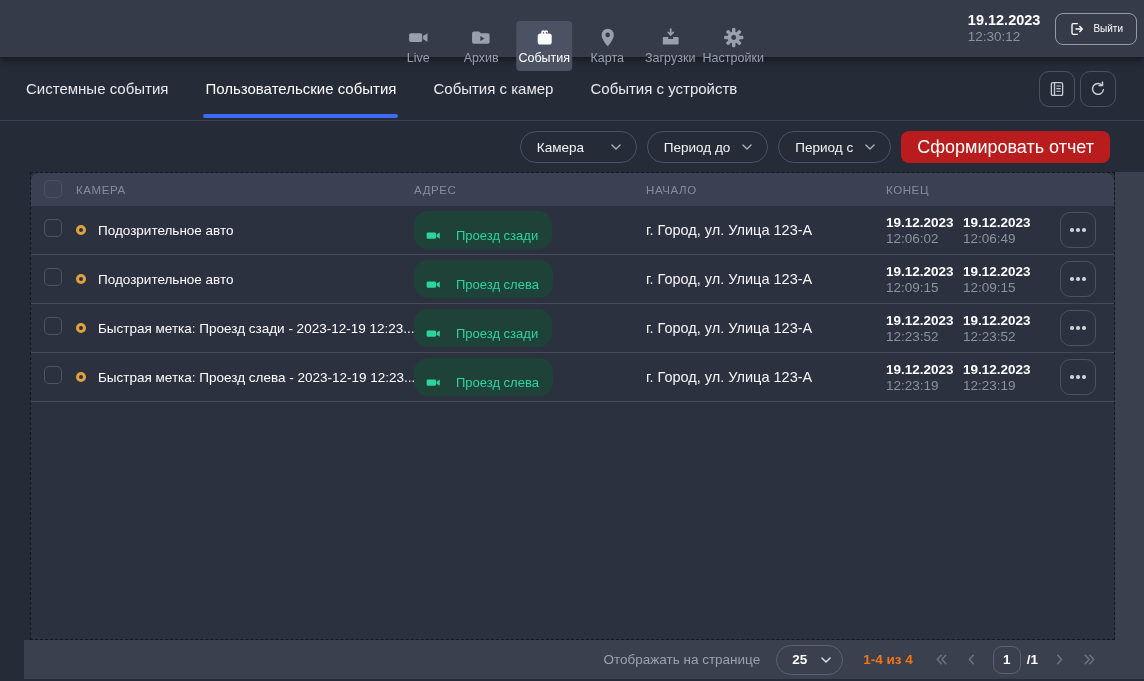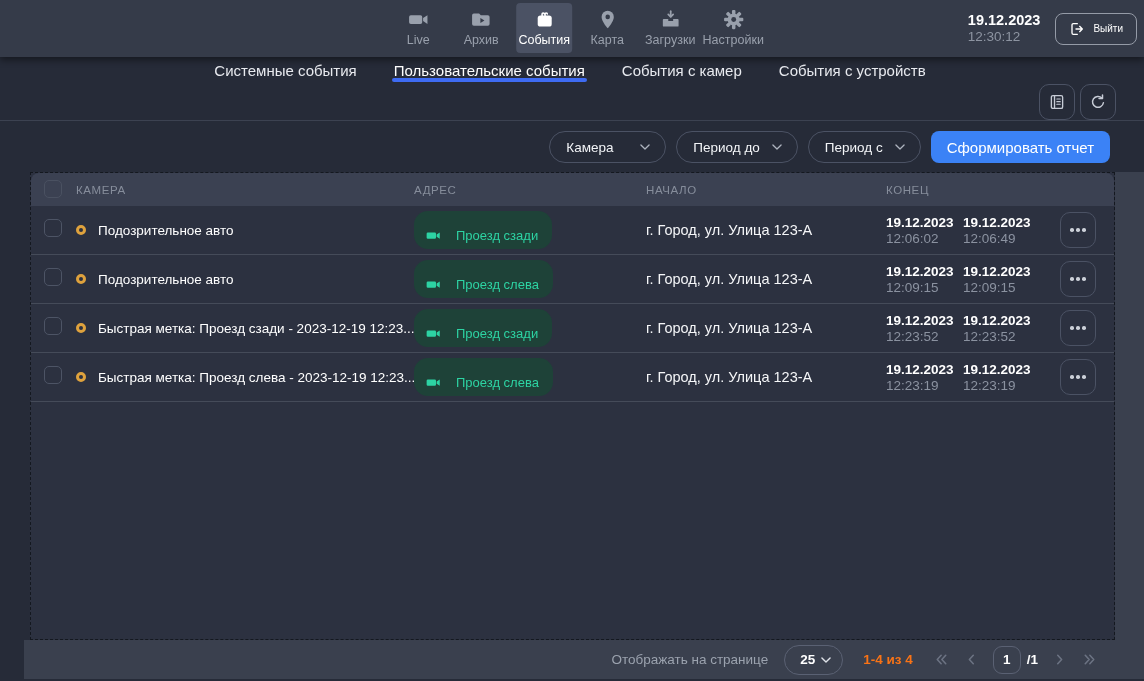--- a/index.html
+++ b/index.html
@@ -1,48 +1,48 @@
 <!DOCTYPE html>
 <html><head>
 <meta charset="utf-8">
 <style>
   * { margin:0; padding:0; box-sizing:border-box; }
   html,body { width:1144px; height:681px; overflow:hidden; }
   body { background:#262b38; font-family:"Liberation Sans", sans-serif; }
 
   
   .topbar { position:relative; height:57px; background:#353b49; box-shadow:0 3px 7px rgba(0,0,0,.45); z-index:5; }
-  .nav { position:absolute; left:50%; top:3px; transform:translateX(-49%); display:flex; gap:7px; }
+  .nav { position:absolute; left:50%; top:21px; transform:translateX(-49%); display:flex; gap:7px; }
   .nav-item { width:56px; height:50px; display:flex; flex-direction:column; align-items:center; justify-content:center; gap:3px; color:#99a0ac; font-size:12.5px; border-radius:4px; cursor:pointer; }
   .nav-item.active { background:#4b5264; color:#ffffff; }
   .nav-item svg { width:21px; height:21px; flex:none; }
   .topbar-right { position:absolute; right:7px; top:0; height:57px; display:flex; align-items:center; gap:15px; }
   .datetime { line-height:1.25; }
   .datetime .date { color:#fff; font-weight:bold; font-size:14.5px; }
   .datetime .time { color:#8d94a1; font-size:13.5px; }
   .logout-btn { display:flex; align-items:center; gap:8px; border:1px solid #959ba7; border-radius:8px; background:transparent; color:#fff; font-size:10px; padding:7px 13px; font-family:inherit; cursor:pointer; }
   .logout-btn svg { width:16px; height:16px; }
 
   
-  .tabs-row { height:64px; display:flex; align-items:center; padding:0 28px 0 24px; border-bottom:1px solid #3c4251;flex-direction:column; }
+  .tabs-row { height:64px; display:flex; align-items:center; padding:0 28px 0 24px; border-bottom:1px solid #3c4251; }
   .tabs { display:flex; gap:33px; height:100%; }
   .tab { display:flex; align-items:center; color:#e8eaef; font-size:15px; position:relative; padding:0 2px; cursor:pointer; white-space:nowrap; }
   .tab.active { color:#ffffff; }
   .tab.active::after { content:""; position:absolute; left:0; right:0; bottom:2px; height:4px; border-radius:2px; background:#3e6bf2; }
   .tab-actions { margin-left:auto; display:flex; gap:5px; }
   .icon-btn { width:36px; height:36px; border:1px solid #4b5264; border-radius:10px; background:transparent; color:#c7ccd6; display:flex; align-items:center; justify-content:center; cursor:pointer; }
   .icon-btn svg { width:18px; height:18px; }
 
   
   .filter-row { margin:10px 34px 0 30px; height:32px; display:flex; justify-content:flex-end; }
   .filters { display:flex; gap:10px; }
   .dropdown { height:32px; border:1px solid #4b5264; border-radius:16px; display:flex; align-items:center; gap:10px; padding:0 13px 0 16px; color:#f2f4f7; font-size:13.5px; cursor:pointer; white-space:nowrap; }
   .dropdown svg { width:14px; height:14px; color:#aeb4bf; }
   .filters .dropdown:nth-of-type(1) { width:117px; justify-content:space-between; }
-  .report-btn { margin-left:10px; height:32px; border:none; border-radius:8px; background:#3b82f6; color:#ffffff; font-size:15px; padding:0 16px; font-family:inherit; cursor:pointer; }
+  .report-btn { margin-left:10px; height:32px; border:none; border-radius:8px; background:#b91c1c; color:#ffffff; font-size:18px; padding:0 16px; font-family:inherit; cursor:pointer; }
 
   
   .table-zone { margin:9px 0 0 30px; height:468px; display:flex; }
   .table-container { width:1085px; background:#2c3140; border:1px dashed #14181f; }
   .right-gutter { width:29px; background:#3a404e; }
   .trow { display:grid; grid-template-columns:45px 338px 232px 240px 77px 97px 1fr; align-items:center; }
   .thead { height:33px; background:#3b4152; border-radius:8px 8px 0 0; color:#868d9b; font-size:11.5px; letter-spacing:.6px; }
   .row { height:49px; border-bottom:1px solid #454b59; background:#2c3140; }
   .checkbox { display:inline-block; width:18px; height:18px; border:1.5px solid #4d5465; border-radius:5px; margin-left:13px; cursor:pointer; }
   .thead .checkbox { border-color:#4a5161; }
@@ -52,21 +52,21 @@
   .badge svg { width:15px; height:15px; }
   .cell-addr { color:#f5f6f8; font-size:14.5px; white-space:nowrap; }
   .dt .d { color:#ffffff; font-weight:bold; font-size:13.5px; }
   .dt .t { color:#8b92a0; font-size:13.5px; margin-top:1px; }
   .more-wrap { display:flex; justify-content:flex-end; padding-right:20px; }
   .more-btn { width:36px; height:36px; border:1px solid #4b5264; border-radius:10px; background:transparent; color:#ccd0d8; display:flex; align-items:center; justify-content:center; gap:2.5px; cursor:pointer; }
   .more-btn i { display:block; width:3.5px; height:3.5px; border-radius:50%; background:currentColor; }
 
   
   .footer { margin-left:24px; height:39px; background:#3a404e; display:flex; align-items:center; justify-content:flex-end; gap:16px; padding-right:46px; color:#9ba2ae; font-size:13.5px; }
-  .per-page { display:flex; align-items:center; gap:4px; height:30px; border:1px solid #5a6173; border-radius:15px; padding:0 9px 0 15px; color:#ffffff; font-weight:bold; cursor:pointer; }
+  .per-page { display:flex; align-items:center; gap:12px; height:30px; border:1px solid #5a6173; border-radius:15px; padding:0 9px 0 15px; color:#ffffff; font-weight:bold; cursor:pointer; }
   .per-page svg { width:14px; height:14px; color:#dfe2e8; }
   .range { color:#f97316; font-weight:bold; margin-left:4px; }
   .pager { display:flex; align-items:center; gap:13px; margin-left:4px; }
   .pg-btn { border:none; background:transparent; color:#6c7383; display:flex; align-items:center; cursor:pointer; padding:0; }
   .pg-btn svg { width:17px; height:17px; }
   .page-box { min-width:28px; height:28px; border:1px solid #5a6173; border-radius:9px; display:flex; align-items:center; justify-content:center; color:#ffffff; font-weight:bold; cursor:pointer; }
   .total-pages { color:#ffffff; font-weight:bold; margin-left:-7px; }
 </style>
 </head>
 <body>

